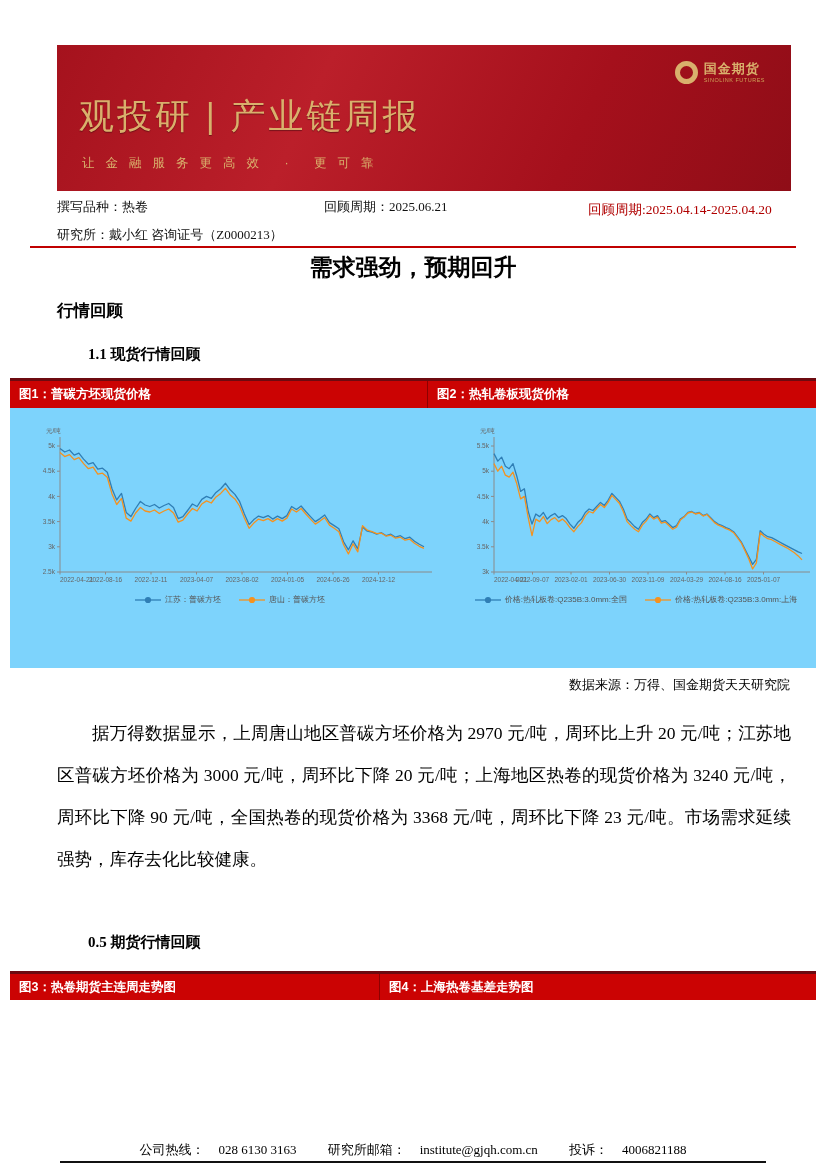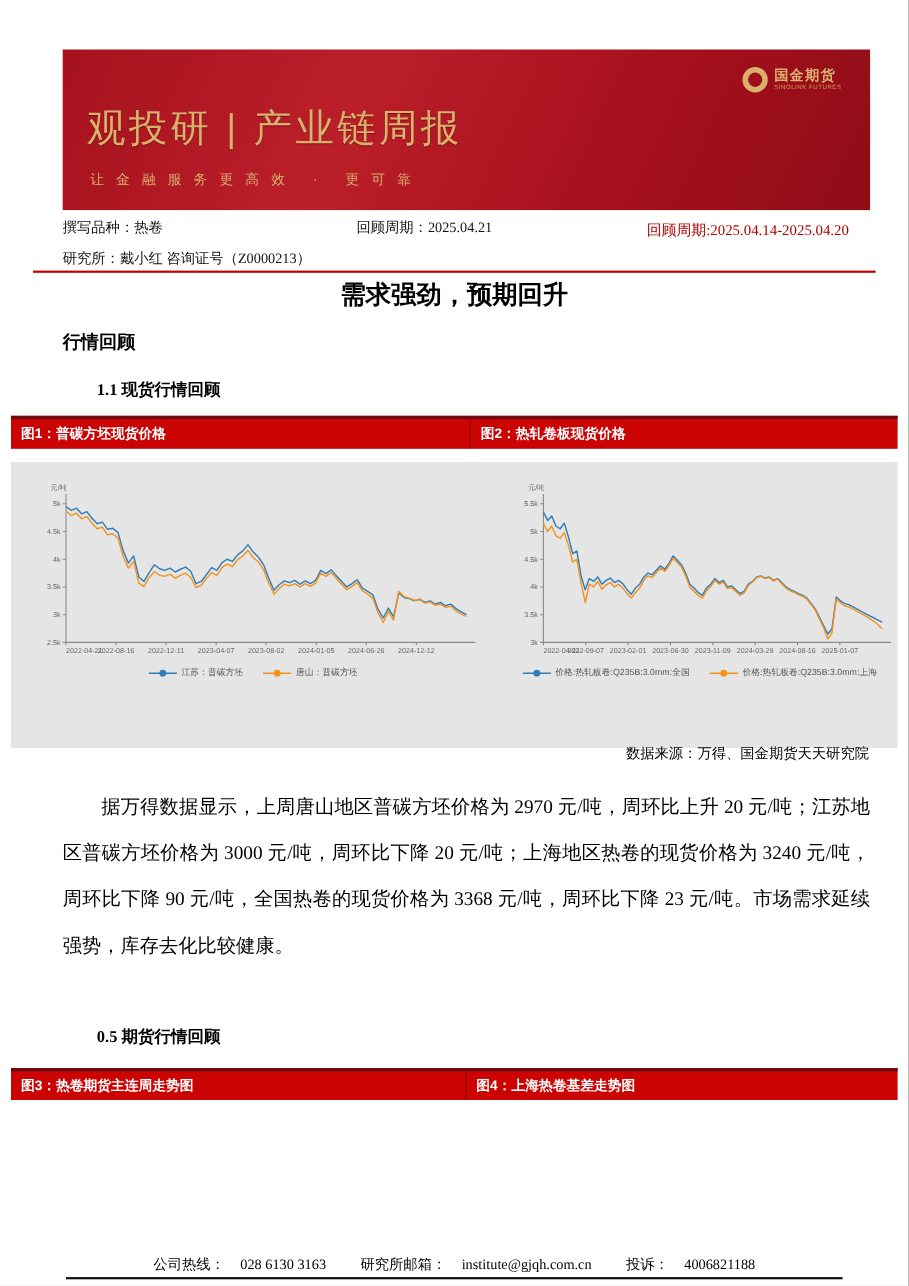--- a/index.html
+++ b/index.html
@@ -28,22 +28,22 @@
   .h1{position:absolute;left:57px;font-size:16.5px;font-weight:bold;color:#000;}
   .h2{position:absolute;left:88px;font-size:15px;font-weight:bold;color:#000;}
   
   .figbar{position:absolute;left:10px;width:806px;background:#cb0303;border-top:3px solid #6d0a10;
           display:flex;align-items:center;box-sizing:border-box;}
   .figcell{height:100%;display:flex;align-items:center;padding-left:9px;box-sizing:border-box;
           color:#ffffff;font-size:12.5px;font-weight:bold;font-family:"Liberation Sans",sans-serif;}
   #figbar1{top:378px;height:30px;}
   #figbar1 .c1{width:418px;border-right:1px solid rgba(90,0,0,.55);}
   #figbar2{top:971px;height:29px;}
-  #figbar2 .c1{width:414px;border-right:1px solid rgba(90,0,0,.55);}
-  #chartbox{position:absolute;left:10px;top:420px;width:806px;height:260px;background:#e5e5e5;}
+  #figbar2 .c1{width:370px;border-right:1px solid rgba(90,0,0,.55);}
+  #chartbox{position:absolute;left:10px;top:408px;width:806px;height:260px;background:#7dd3fc;}
   .chart-svg{position:absolute;top:14px;}
   #fig1-chart{left:14px;}
   #fig2-chart{left:448px;}
   .legend{position:absolute;top:186px;display:flex;justify-content:center;gap:18px;
           font-family:"Liberation Sans",sans-serif;font-size:8px;color:#555;}
   #fig1-legend{left:14px;width:412px;}
   #fig2-legend{left:448px;width:356px;}
   .lg-item{display:flex;align-items:center;gap:4px;}
   #data-source{position:absolute;right:36px;top:676px;font-size:13px;color:#000;}
   
@@ -68,21 +68,21 @@
         <span class="logo-cn">国金期货</span>
         <span class="logo-en">SINOLINK FUTURES</span>
       </span>
     </div>
   </div>
 
   <div class="meta" style="left:57px;top:198px;">
     <span>撰写品种：</span><span>热卷</span>
   </div>
   <div class="meta" style="left:324px;top:198px;">
-    <span>回顾周期：</span><span>2025.04.21</span>
+    <span>回顾周期：</span><span>2025.06.21</span>
   </div>
   <div class="meta" id="meta-period" style="left:588px;top:201px;">
     <span>回顾周期:</span><span>2025.04.14-2025.04.20</span>
   </div>
   <div class="meta" style="left:57px;top:226px;">研究所：戴小红  咨询证号（Z0000213）</div>
   <div id="red-rule"></div>
 
   <div id="report-title">需求强劲，预期回升</div>
   <div class="h1" style="top:300px;">行情回顾</div>
   <div class="h2" style="top:345px;">1.1 现货行情回顾</div>

